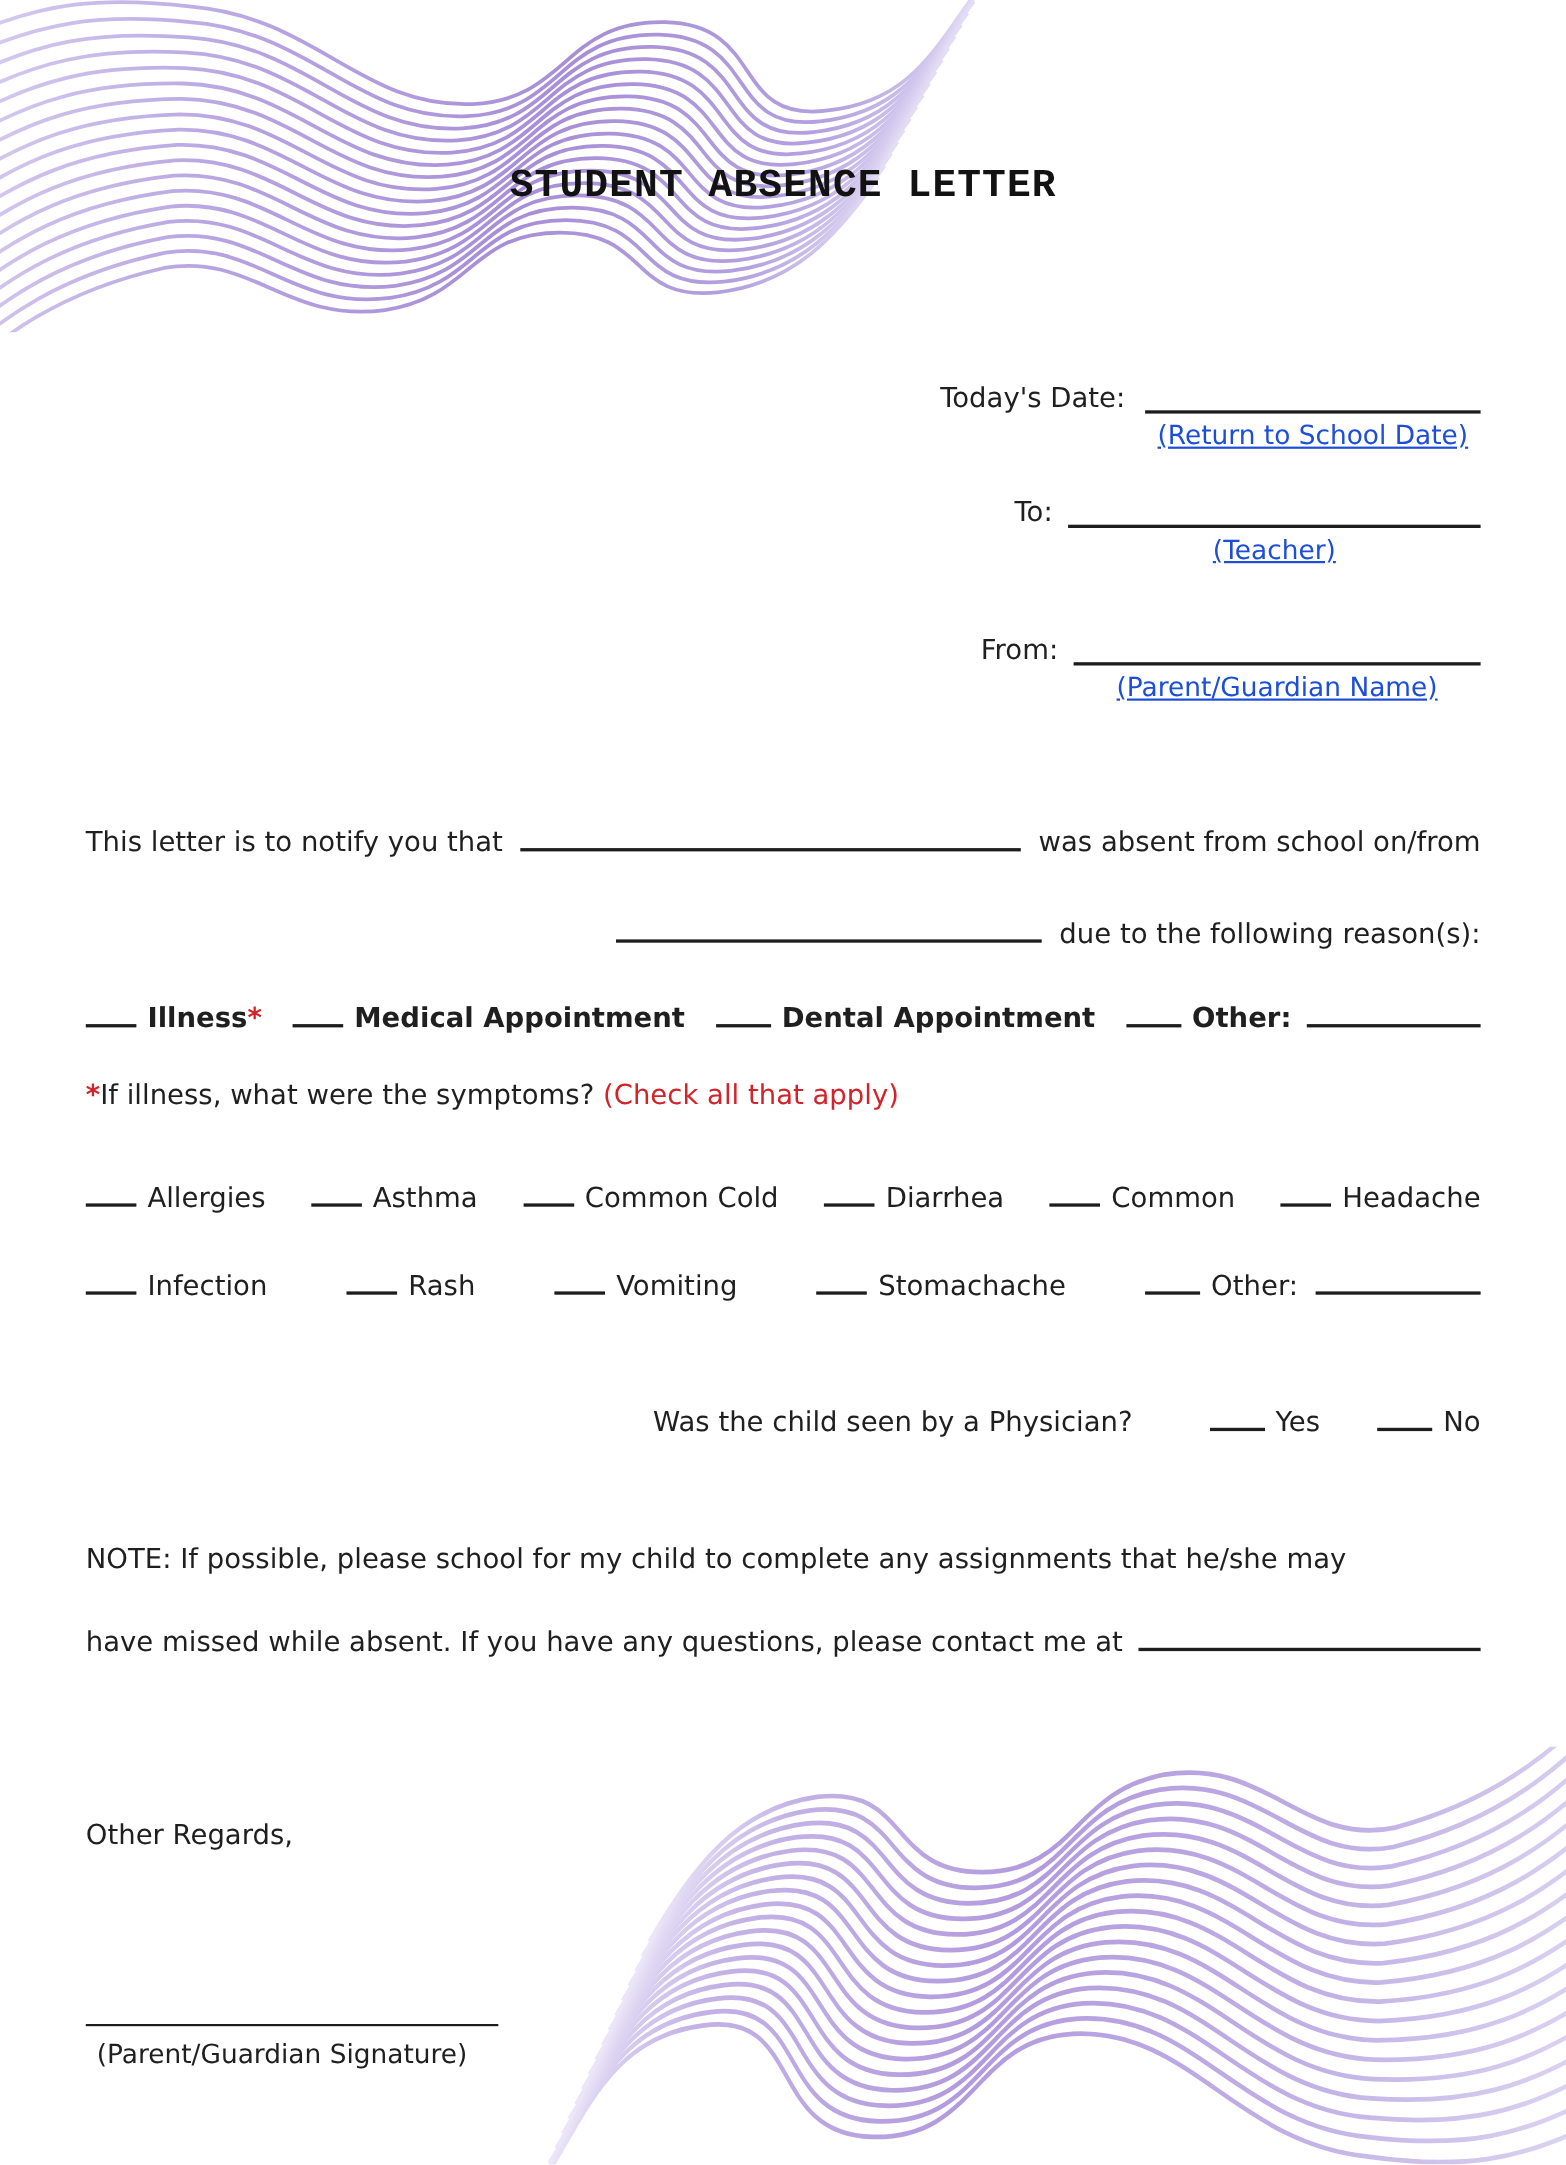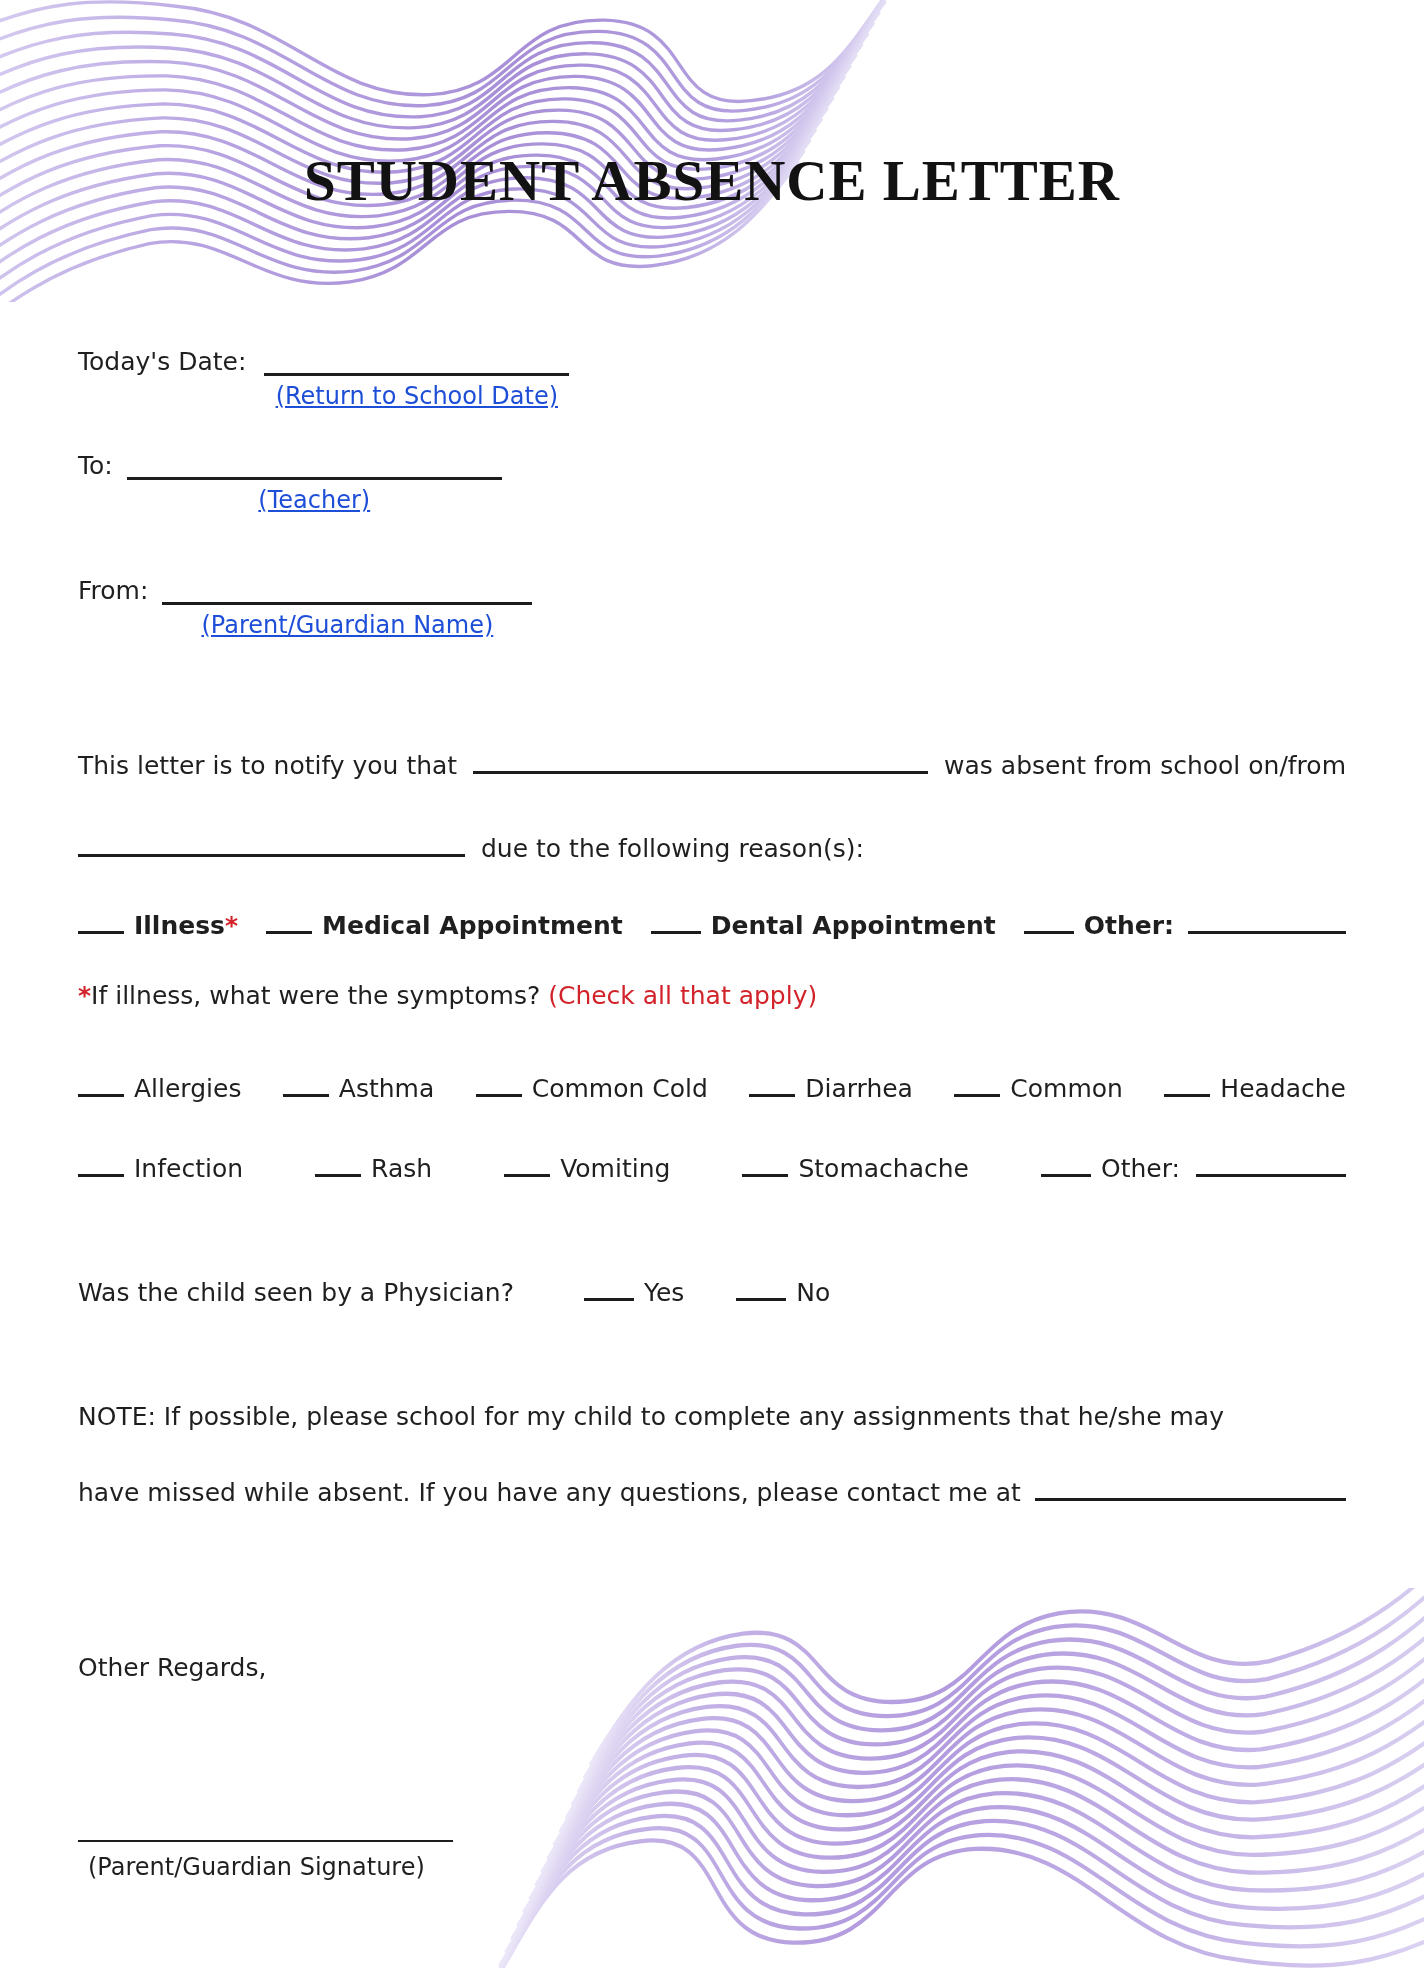--- a/index.html
+++ b/index.html
@@ -13,26 +13,26 @@
     font-size:25px;
   }
   .wave-box{position:absolute;pointer-events:none;}
   .wave-top{top:0;left:0;width:905px;height:302px;}
   .wave-bottom{bottom:0;right:0;width:945px;height:380px;transform:rotate(180deg);}
   .wave-box svg{width:100%;height:100%;display:block;}
 
   .title{
     position:absolute;top:148px;left:78px;right:78px;
     text-align:center;
-    font-family:Liberation Serif, serif;
-    font-weight:700;font-size:57px;letter-spacing:1px;color:#121212;
+    font-family:Liberation Mono, monospace;
+    font-weight:700;font-size:36px;letter-spacing:1px;color:#121212;
     white-space:nowrap;
   }
 
-  .row{position:absolute;left:78px;right:78px;line-height:34px;}
+  .row{position:absolute;left:78px;right:78px;line-height:34px;justify-content:flex-end;}
   .flex{display:flex;align-items:baseline;}
 
   .field{display:flex;align-items:flex-start;}
   .field .lab{line-height:34px;white-space:nowrap;}
   .fill-col{display:flex;flex-direction:column;align-items:center;margin-left:18px;}
   .fill-col .blank{height:28px;}
   .caption{font-size:24px;color:#1d4ed8;margin-top:5px;line-height:30px;white-space:nowrap;text-decoration:underline;}
 
   .blank{
     display:inline-block;

